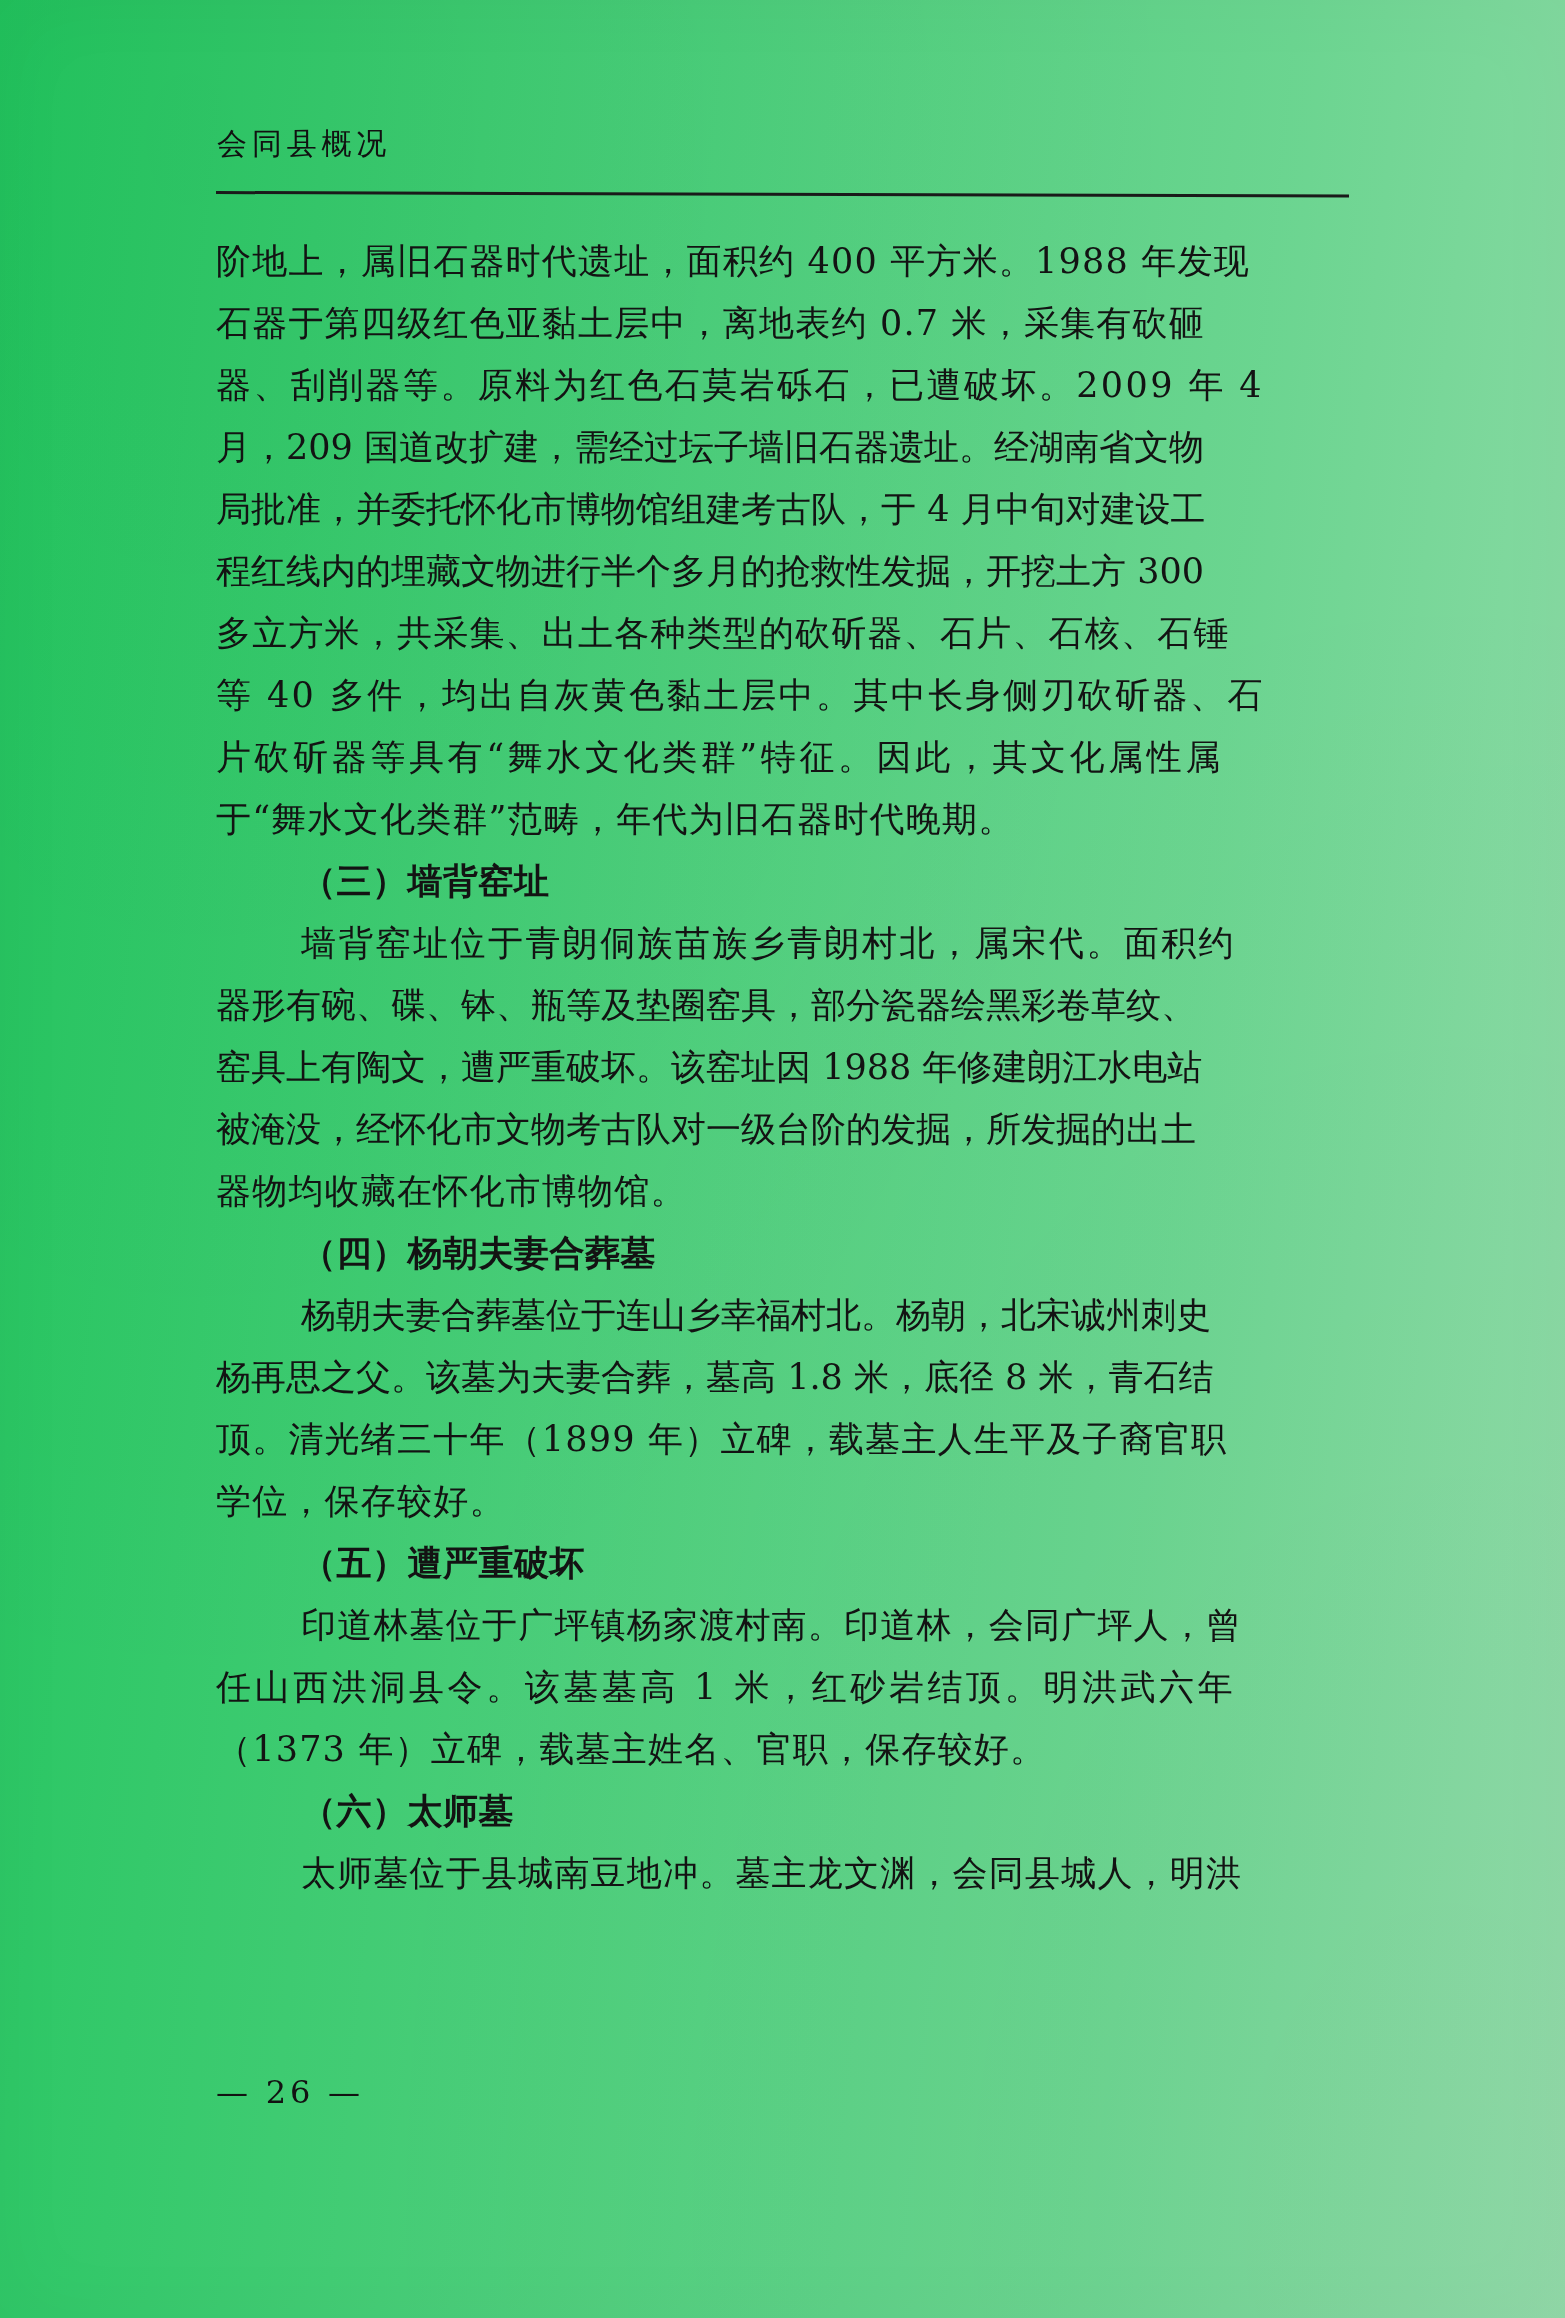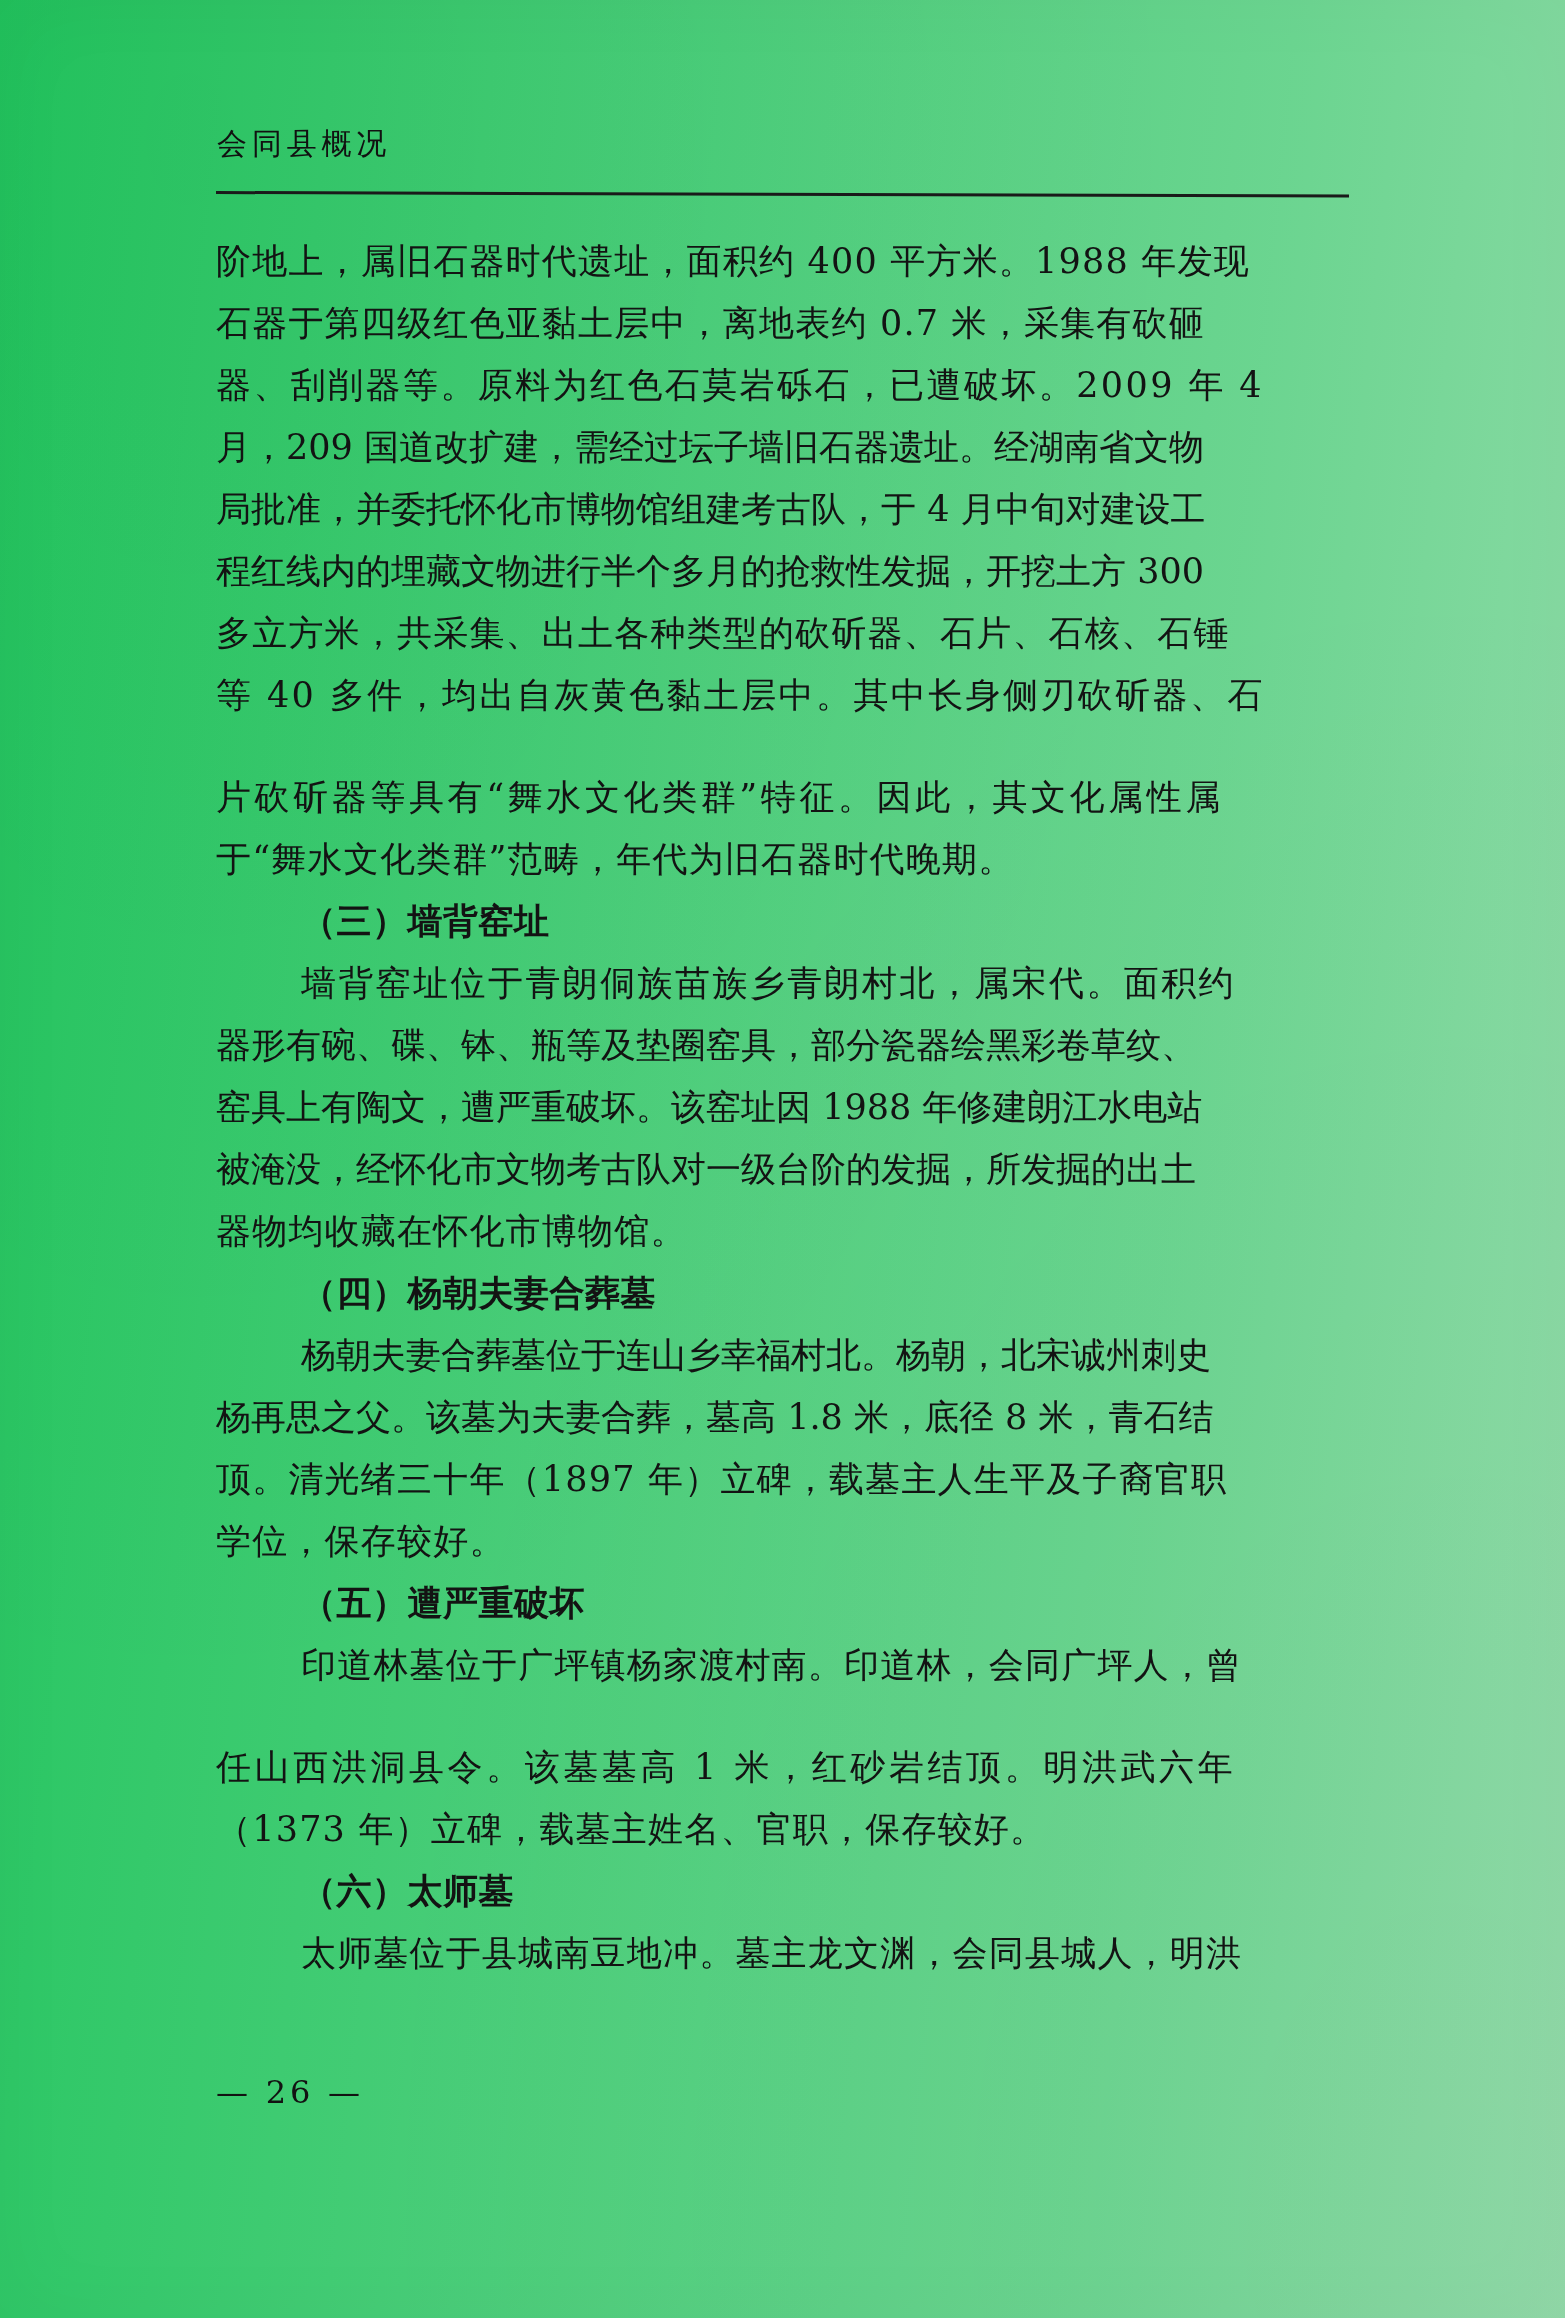--- a/index.html
+++ b/index.html
@@ -74,21 +74,21 @@
   .line.indent-2 { padding-left: 85px; }
   .line.heading {
     font-weight: 700;
     padding-left: 85px;
     letter-spacing: 0.5px;
   }
   
   .t0  { letter-spacing: 0px;    }
   .t1  { letter-spacing: 1.2px;  }
   .t2  { letter-spacing: 2.4px;    }
-  .t3  { letter-spacing: 3.6px; margin-top: 40px;  }
+  .t3  { letter-spacing: 3.6px;  }
 
   
   .folio {
     position: absolute;
     left: 216px;
     top: 2076px;
     font-size: 32px;
     line-height: 1;
     letter-spacing: 3.8px;
     color: #121212;
@@ -118,21 +118,21 @@
       <div class="line t1">于“舞水文化类群”范畴，年代为旧石器时代晚期。</div>
       <div class="line t1 heading">（三）墙背窑址</div>
       <div class="line t2 indent-2">墙背窑址位于青朗侗族苗族乡青朗村北，属宋代。面积约</div>
       <div class="line t0">器形有碗、碟、钵、瓶等及垫圈窑具，部分瓷器绘黑彩卷草纹、</div>
       <div class="line t0">窑具上有陶文，遭严重破坏。该窑址因 1988 年修建朗江水电站</div>
       <div class="line t0">被淹没，经怀化市文物考古队对一级台阶的发掘，所发掘的出土</div>
       <div class="line t1">器物均收藏在怀化市博物馆。</div>
       <div class="line t1 heading">（四）杨朝夫妻合葬墓</div>
       <div class="line t0 indent-2">杨朝夫妻合葬墓位于连山乡幸福村北。杨朝，北宋诚州刺史</div>
       <div class="line t0">杨再思之父。该墓为夫妻合葬，墓高 1.8 米，底径 8 米，青石结</div>
-      <div class="line t1">顶。清光绪三十年（1897 年）立碑，载墓主人生平及子裔官职</div>
+      <div class="line t1">顶。清光绪三十年（1899 年）立碑，载墓主人生平及子裔官职</div>
       <div class="line t1">学位，保存较好。</div>
       <div class="line t1 heading">（五）遭严重破坏</div>
       <div class="line t1 indent-2">印道林墓位于广坪镇杨家渡村南。印道林，会同广坪人，曾</div>
       <div class="line t3">任山西洪洞县令。该墓墓高 1 米，红砂岩结顶。明洪武六年</div>
       <div class="line t1">（1373 年）立碑，载墓主姓名、官职，保存较好。</div>
       <div class="line t1 heading">（六）太师墓</div>
       <div class="line t1 indent-2">太师墓位于县城南豆地冲。墓主龙文渊，会同县城人，明洪</div>
     </div>
 
   <div class="folio">— 26 —</div>

